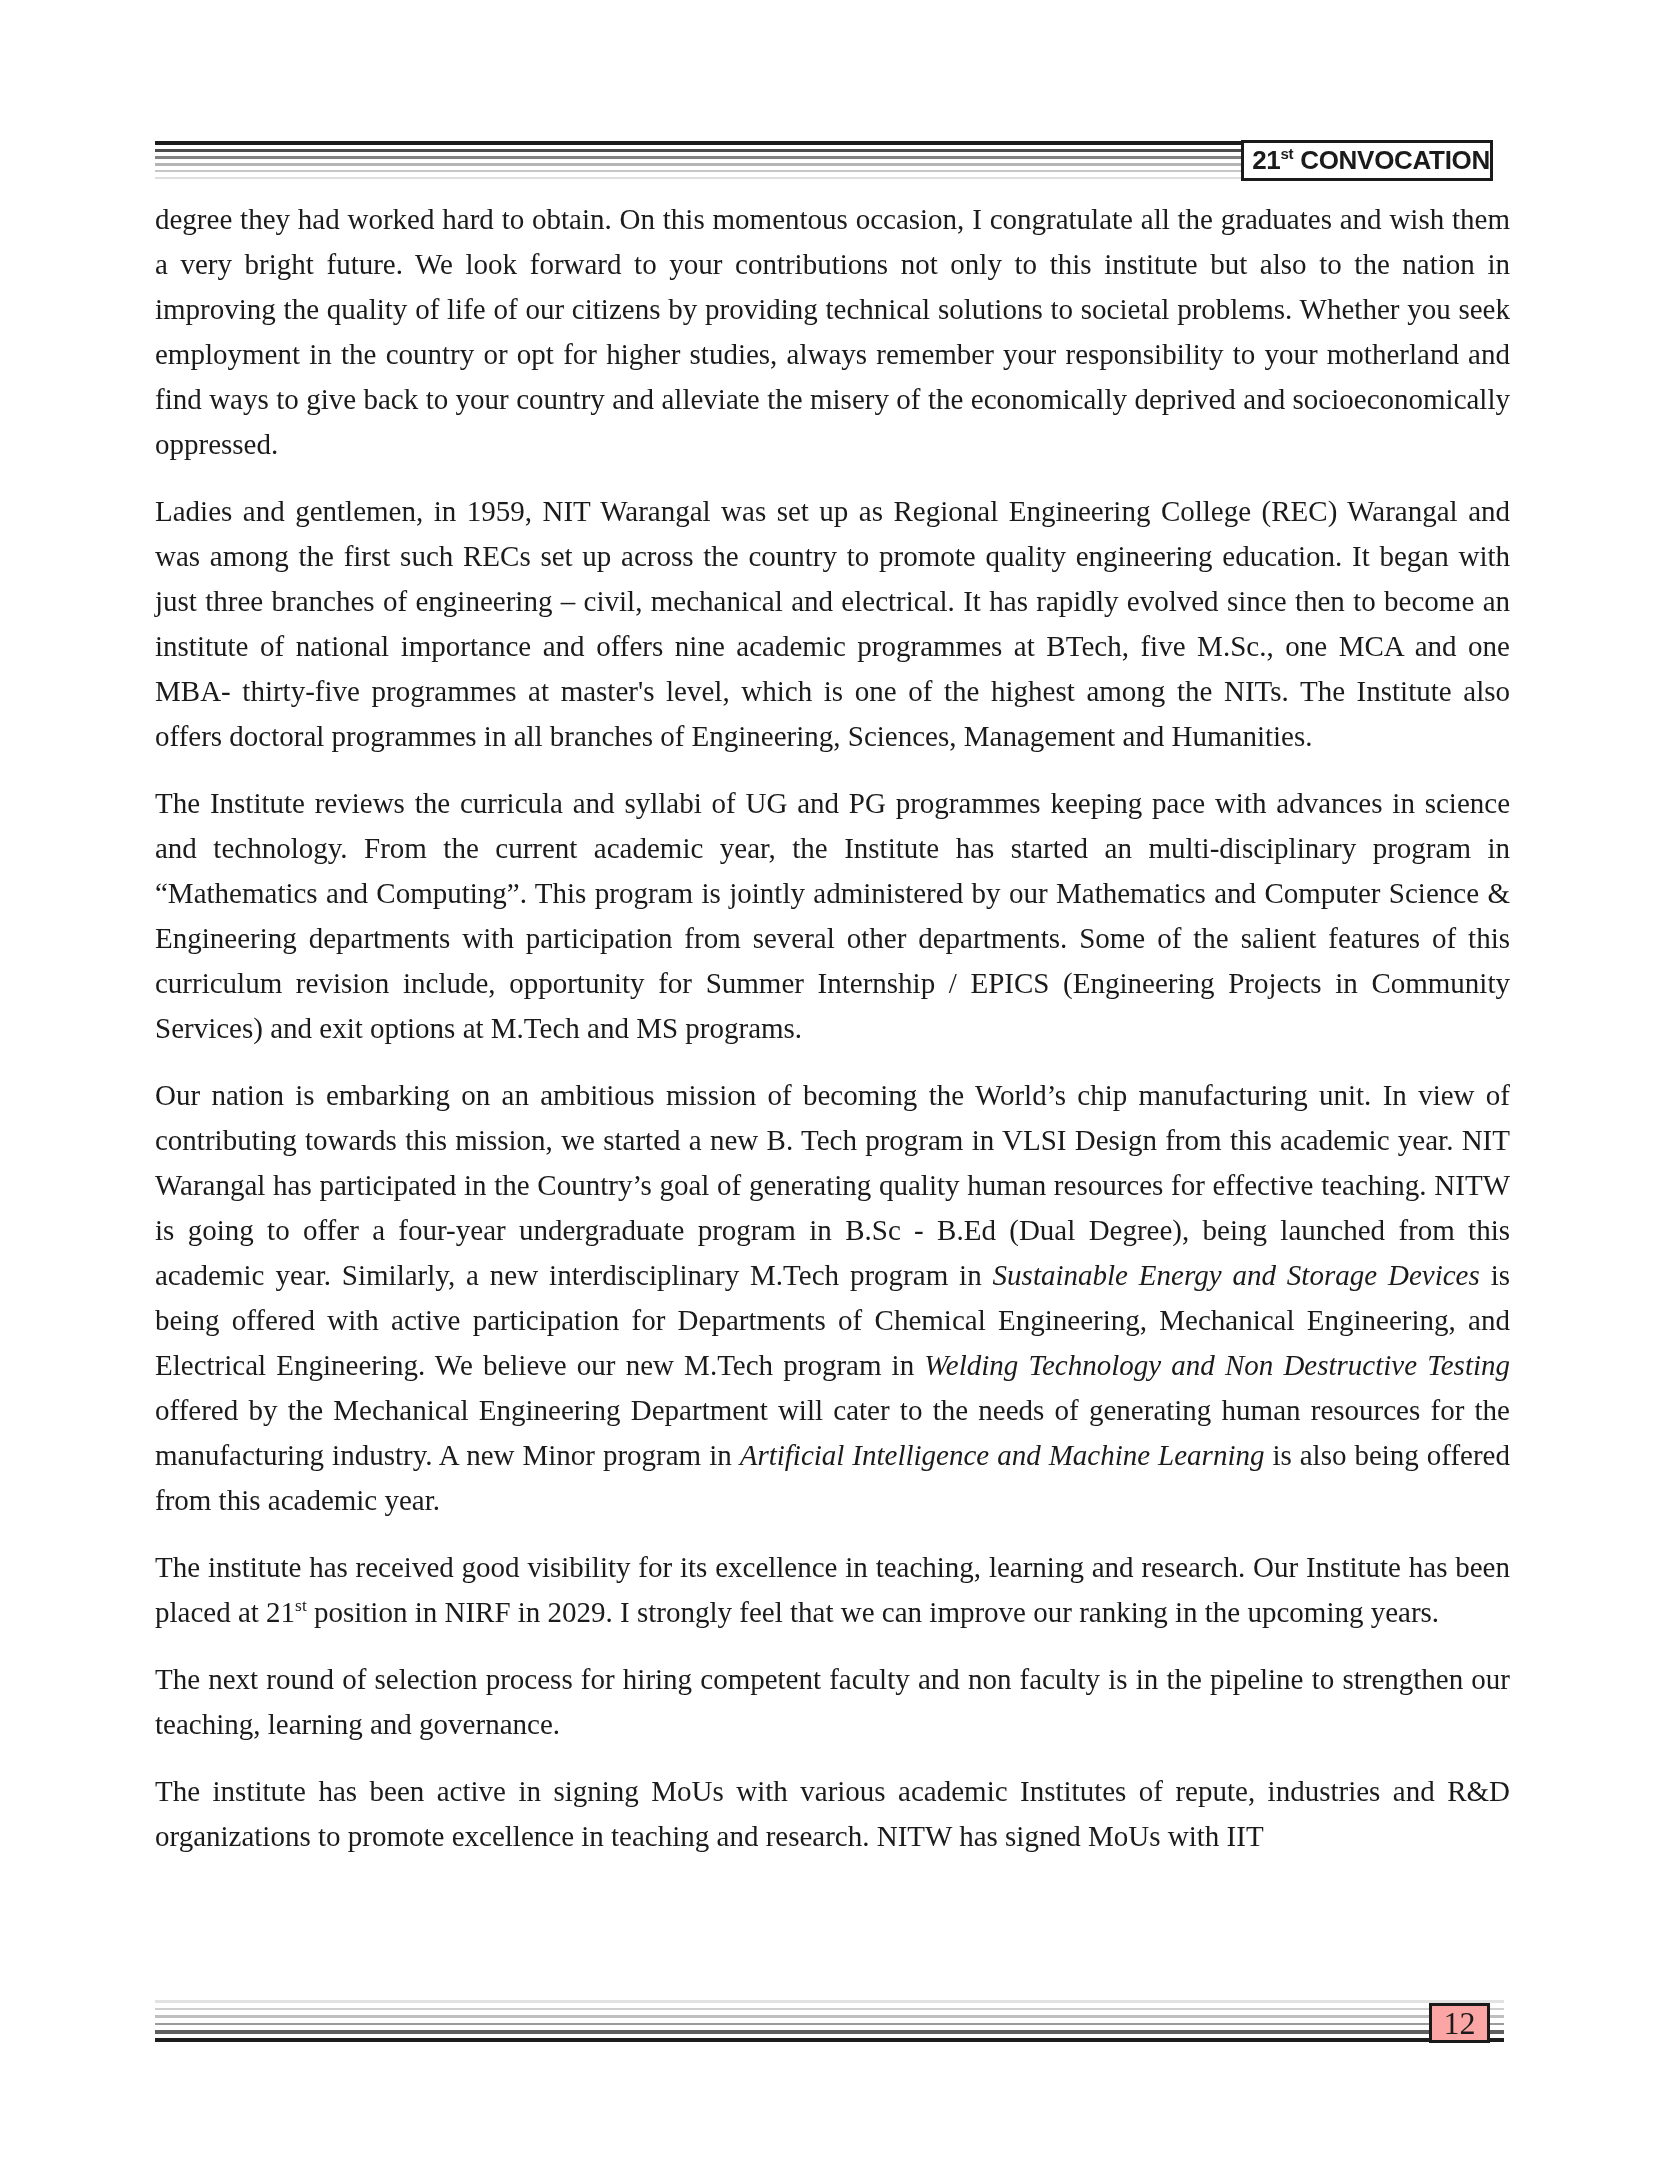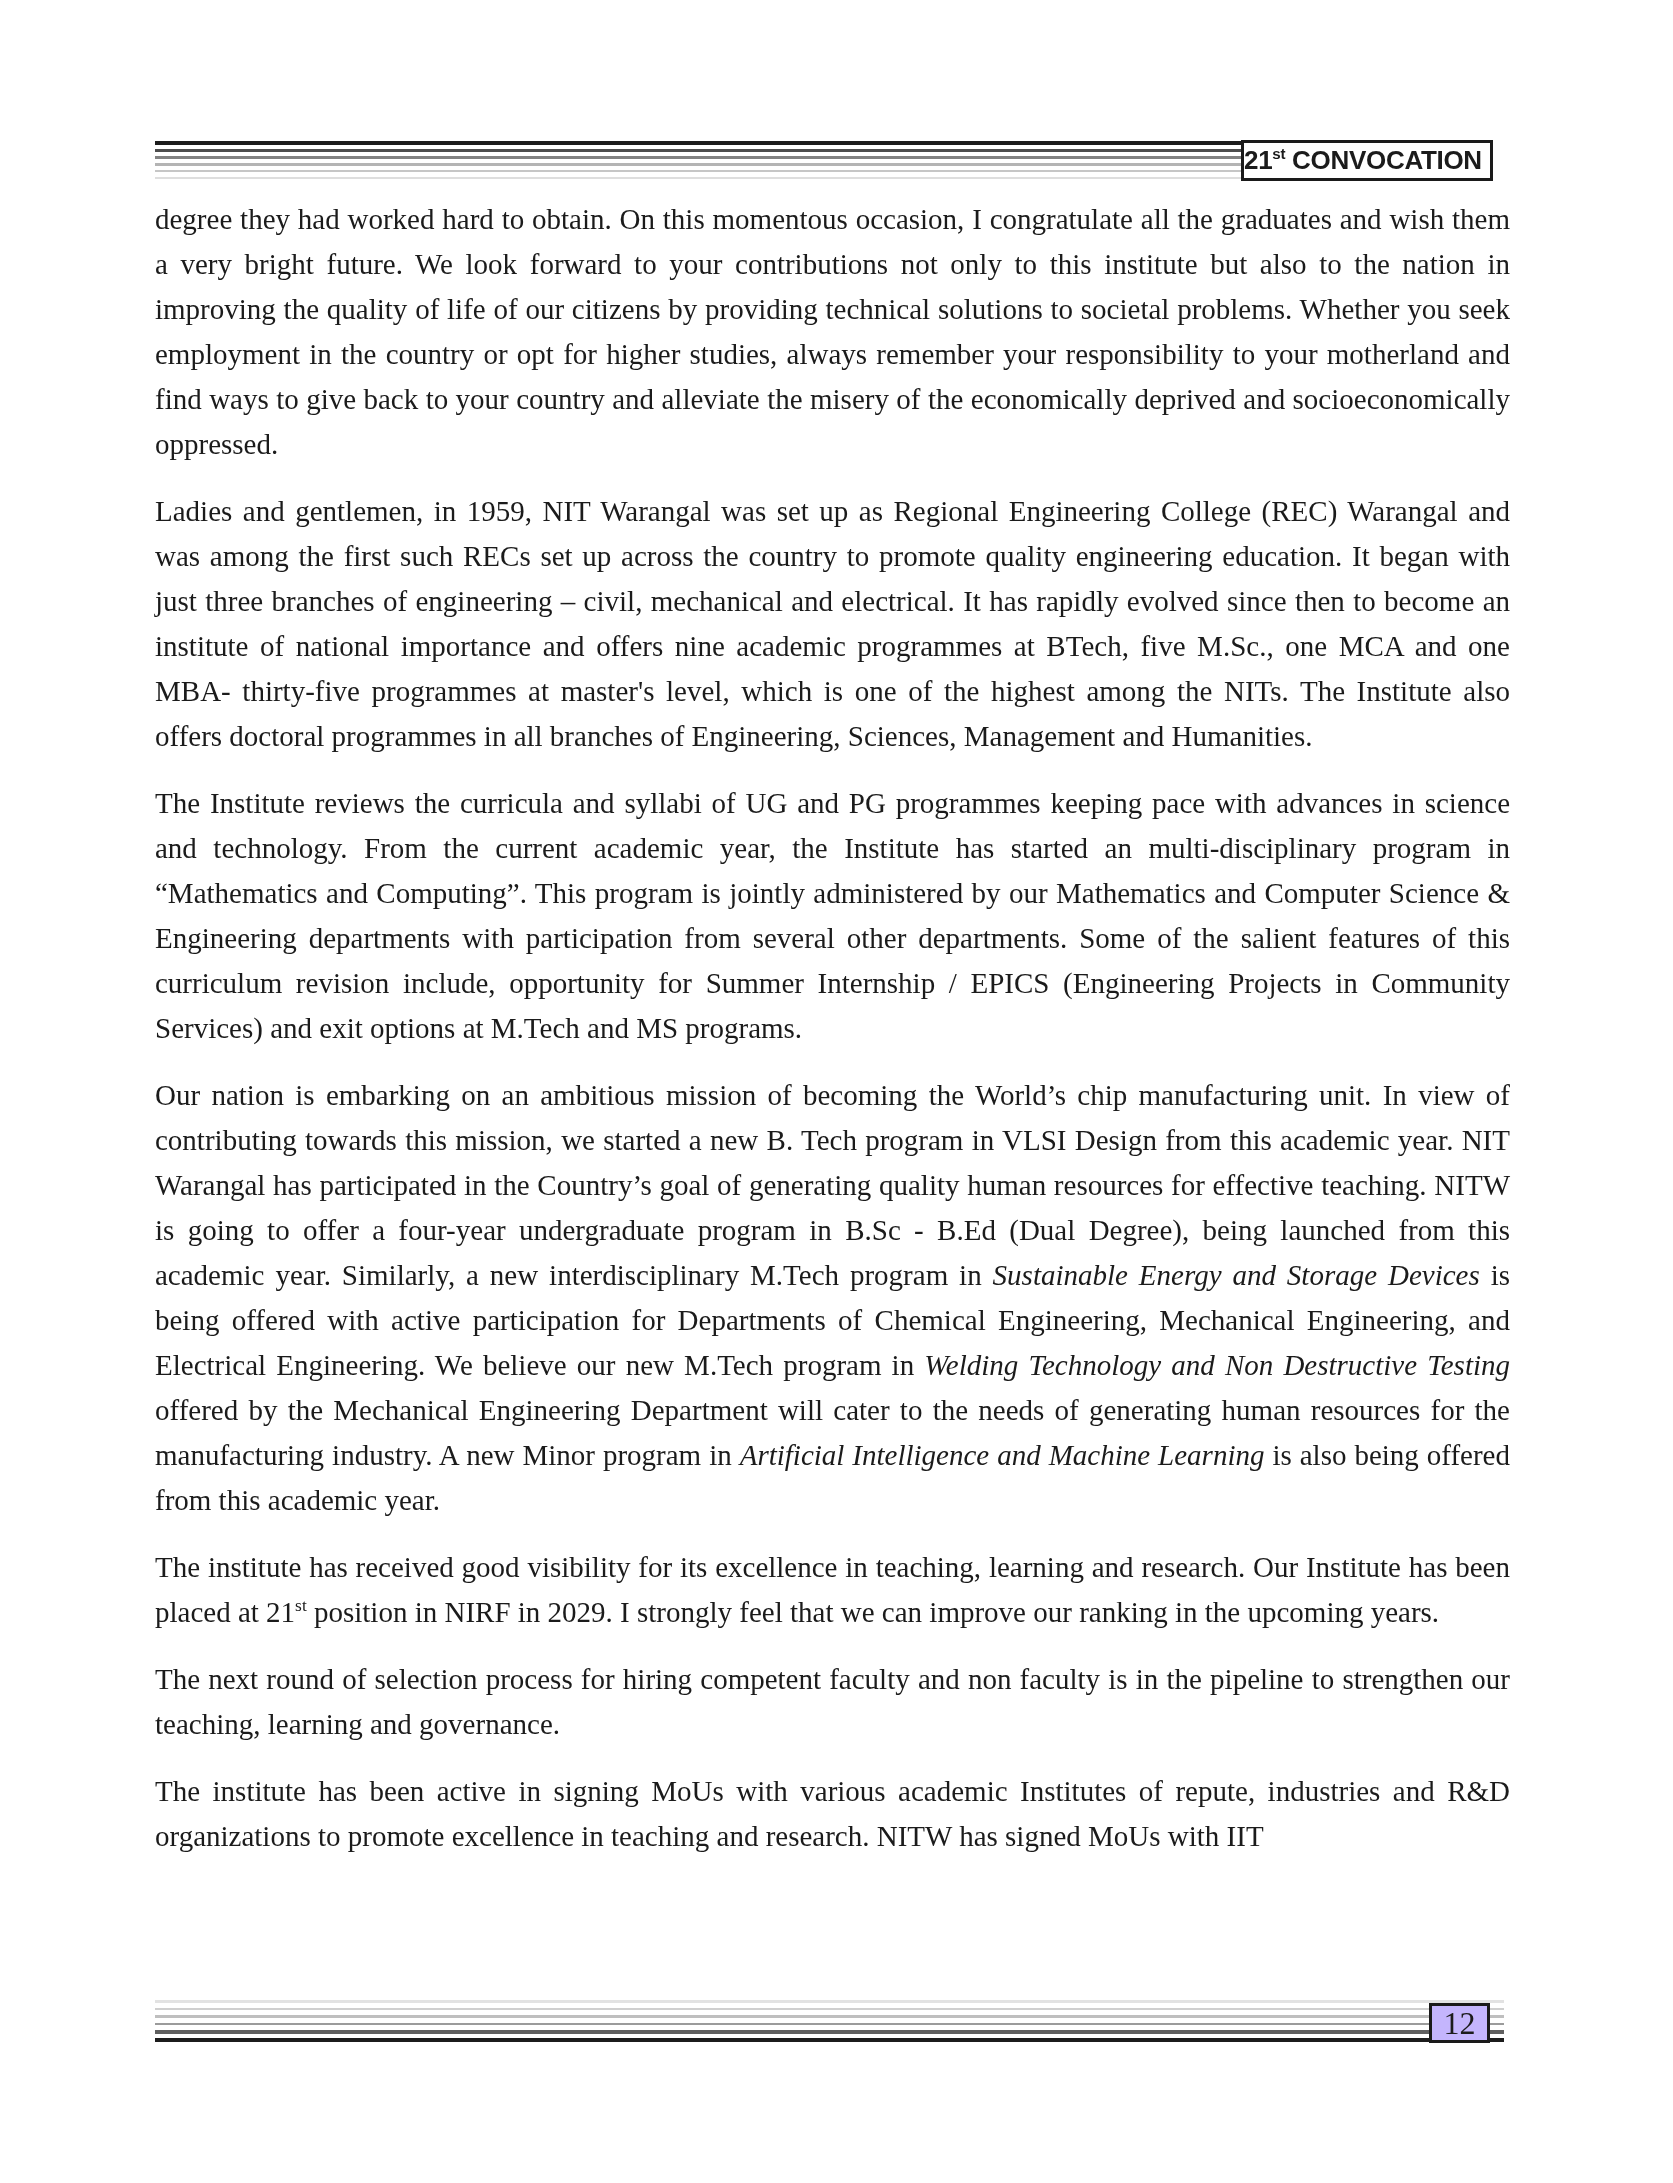--- a/index.html
+++ b/index.html
@@ -11,42 +11,42 @@
     color:#1b1b1b;
     overflow:hidden;
   }
   
   .header-band{position:absolute;left:155px;top:140px;width:1338px;height:41px;}
   .header-stripes{position:absolute;left:0;right:250px;top:1.3px;bottom:1.9px;
     display:flex;flex-direction:column;justify-content:space-between;}
   .badge{
     position:absolute;right:0;top:0;width:252px;height:41px;
     box-sizing:border-box;border:3.2px solid #1a1a1a;background:#ffffff;
-    display:flex;align-items:center;justify-content:flex-start;
+    display:flex;align-items:center;justify-content:flex-end;
     font-family:"Liberation Sans", sans-serif;font-weight:700;font-size:26px;
     letter-spacing:-0.3px;white-space:nowrap;
   }
   .badge sup{font-size:0.58em;line-height:0;vertical-align:super;font-weight:700;}
   
   .content{position:absolute;left:155px;top:197px;width:1355px;}
   .content p{
     margin:0 0 22px 0;
     font-size:29px;line-height:45px;
     text-align:justify;text-justify:inter-word;
   }
   .content p:last-child{margin-bottom:10px;}
   .it{font-style:italic;}
   .content sup{font-size:0.60em;line-height:0;vertical-align:super;}
   
   .footer-band{position:absolute;left:155px;bottom:140px;width:1349px;height:44px;}
   .footer-stripes{position:absolute;left:0;right:0;top:1.3px;bottom:0.6px;
     display:flex;flex-direction:column;justify-content:space-between;}
   .page-badge{
     position:absolute;right:14px;bottom:0;width:61px;height:40px;
-    box-sizing:border-box;border:3.2px solid #1a1a1a;background:#c4b5fd;
+    box-sizing:border-box;border:3.2px solid #1a1a1a;background:#fca5a5;
     display:flex;align-items:center;justify-content:center;
     font-size:32px;font-family:"Liberation Serif", serif;
   }
   .stripe{width:100%;}
 </style>
 </head>
 <body>
 
 <div class="page">
 

